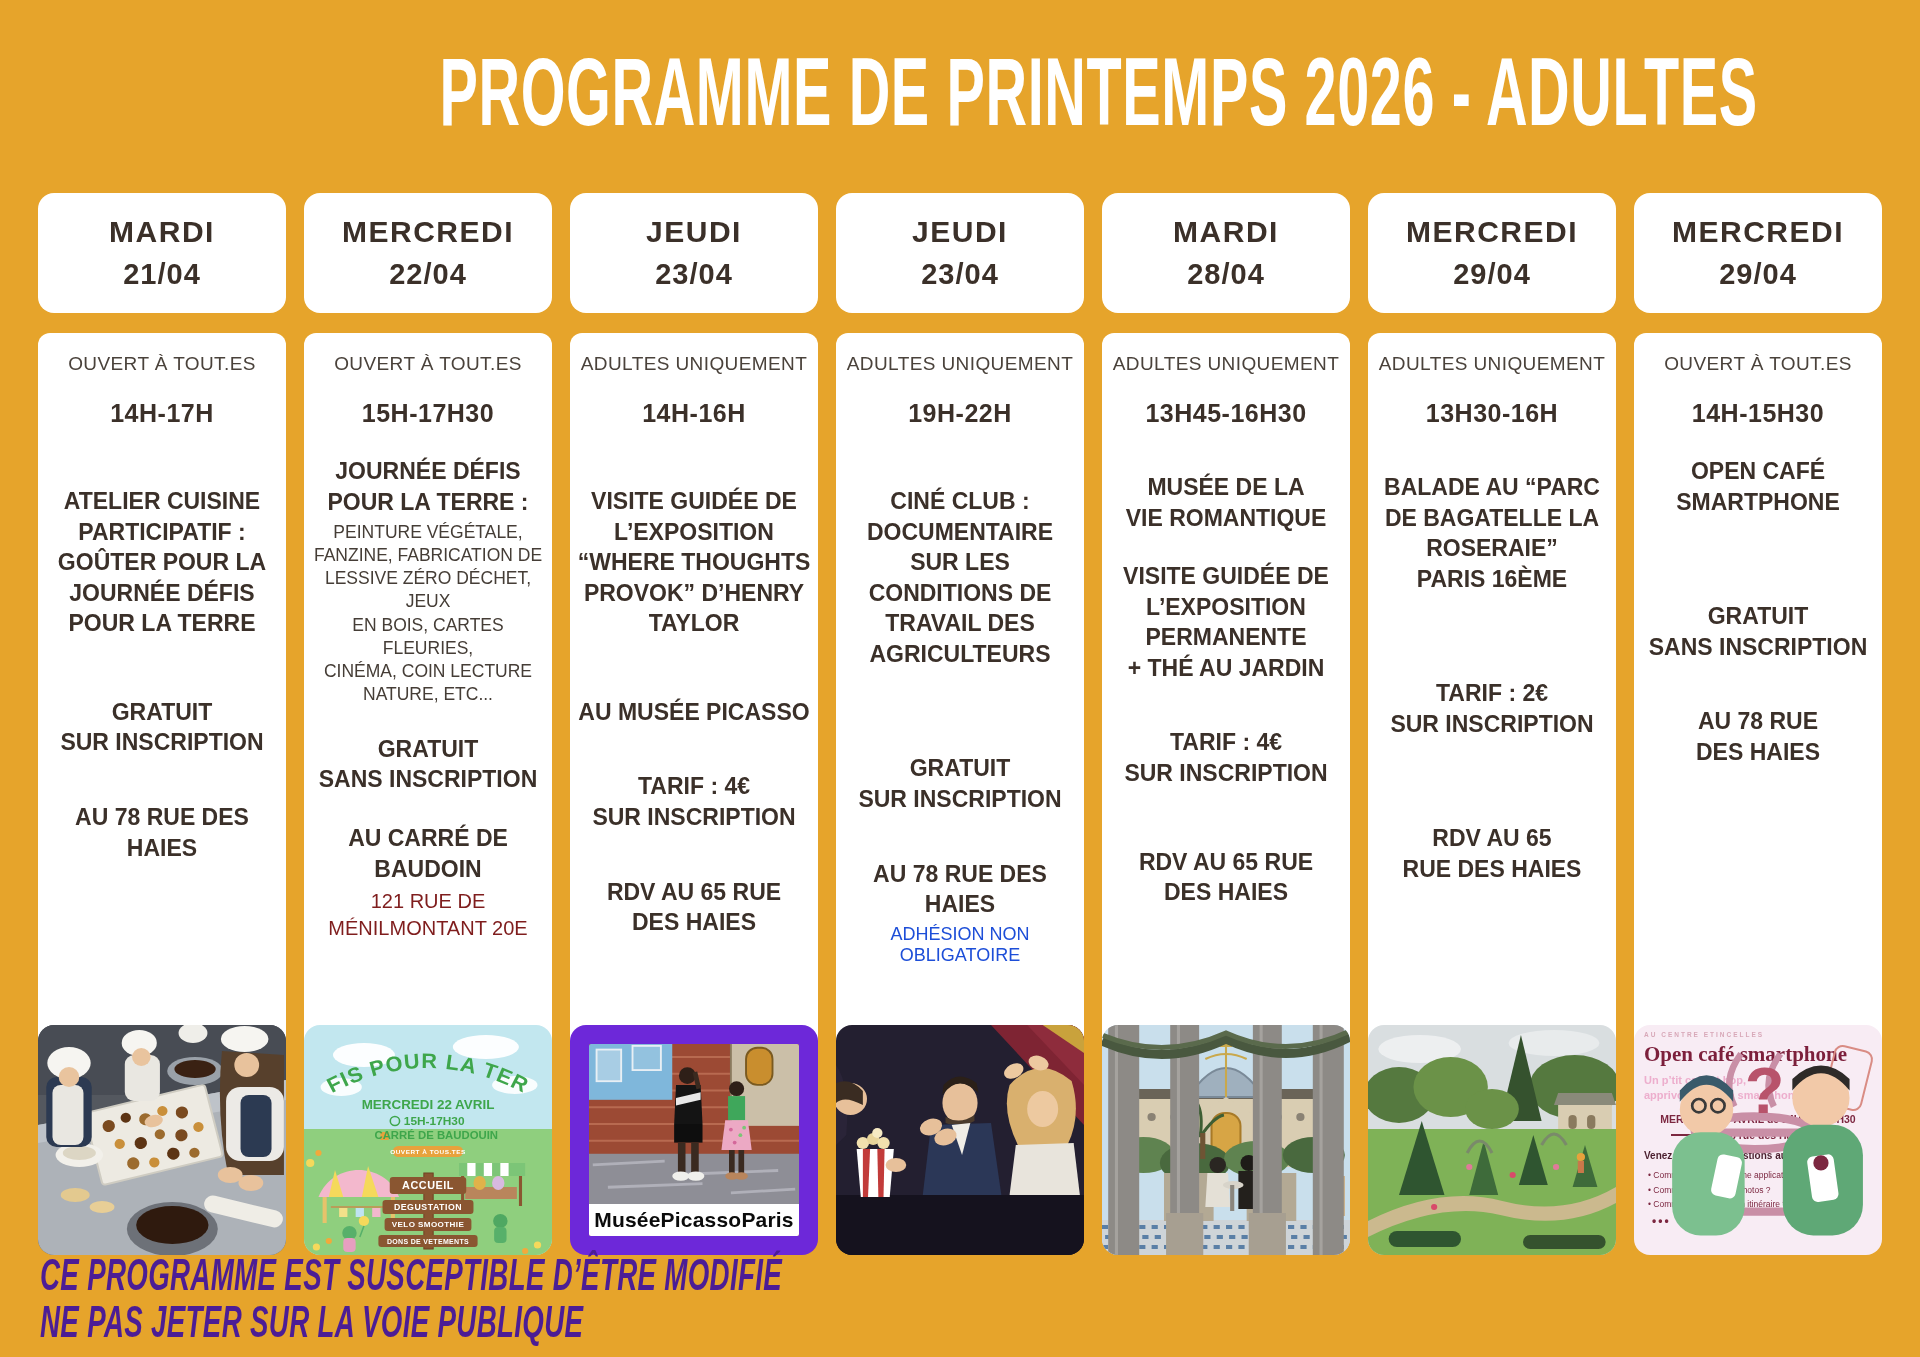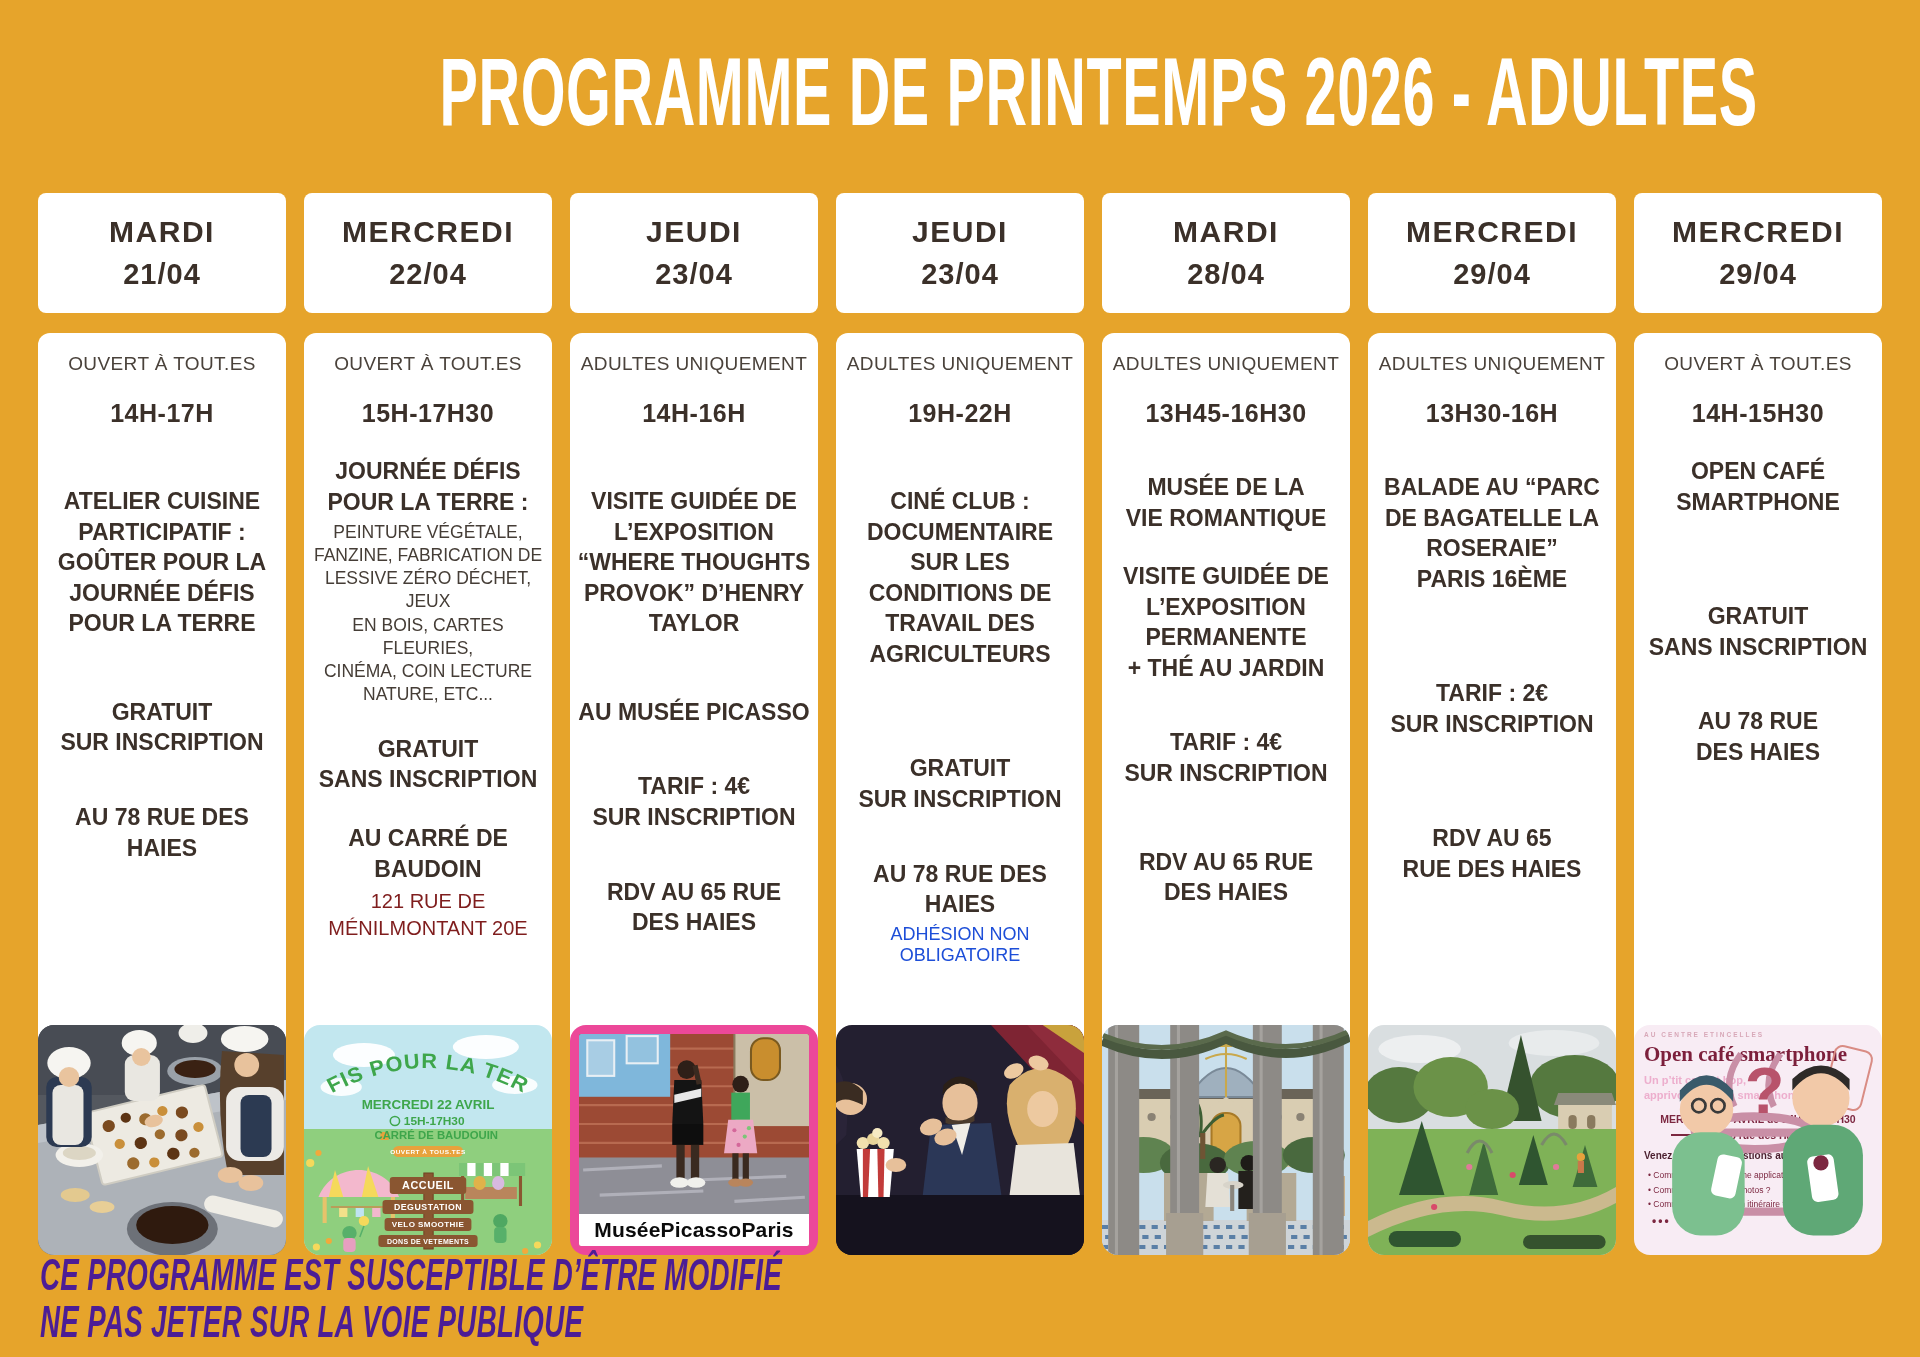--- a/index.html
+++ b/index.html
@@ -12,21 +12,21 @@
   .title{display:inline-block;font-size:96px;font-weight:700;color:#FFFFFF;
          letter-spacing:1px;transform:scaleX(0.60);transform-origin:center;
          white-space:nowrap;line-height:1.05;}
 
   
   .grid{position:absolute;left:38px;right:38px;display:grid;
         grid-template-columns:repeat(7,1fr);column-gap:18px;}
   #cols{top:193px;}
   #photos{top:1025px;height:230px;}
 
-  .head{background:#FFFFFF;border-radius:8px;height:120px;display:flex;
+  .head{background:#FFFFFF;border-radius:16px;height:120px;display:flex;
         flex-direction:column;align-items:center;justify-content:center;gap:9px;}
   .day{font-size:30px;font-weight:700;letter-spacing:1.5px;}
   .date{font-size:29px;font-weight:700;letter-spacing:1px;}
 
   .body{background:#FFFFFF;border-radius:12px;height:804px;margin-top:20px;
         padding:20px 7px;box-sizing:border-box;display:flex;flex-direction:column;
         align-items:center;text-align:center;}
   .aud{font-size:19px;letter-spacing:.4px;color:#4A423B;}
   .time{font-size:25px;font-weight:700;letter-spacing:.5px;}
   .big{font-size:23px;font-weight:700;line-height:1.33;white-space:pre-line;}
@@ -35,21 +35,21 @@
   .note{font-size:18px;color:#1d4ed8;}
   .mt0{margin-top:4px}.mt1{margin-top:24px}.mt2{margin-top:28px}
   .mt3{margin-top:44px}.mt4{margin-top:58px}.mt5{margin-top:84px}
   .mtauto{margin-top:auto}
 
   
   .photo{border-radius:16px;overflow:hidden;position:relative;height:230px;}
   .photo svg{display:block;width:100%;height:100%;}
 
   
-  .ph-picasso{background:#ec4899;padding:9px;box-sizing:border-box;}
+  .ph-picasso{background:#6d28d9;padding:19px;box-sizing:border-box;}
   .pic-inner{position:relative;width:100%;height:100%;border-radius:2px;overflow:hidden;background:#9C4A34;}
   .pic-cap{position:absolute;left:0;right:0;bottom:0;height:32px;background:#FFFFFF;
            display:flex;align-items:center;justify-content:center;
            font-size:21px;font-weight:700;color:#0B0B0B;letter-spacing:.2px;}
   .pic-inner svg{position:absolute;inset:0;height:calc(100% - 32px);}
 
   
   .ph-cafe{background:#F8ECF4;padding:10px 10px 0 10px;box-sizing:border-box;}
   .cafe-top{font-size:6.5px;letter-spacing:2px;color:#D8A8B8;font-weight:700;margin-top:-4px;}
   .cafe-title{font-family:"Liberation Serif",serif;font-size:21px;font-weight:700;color:#7C1F3B;margin-top:4px;}

